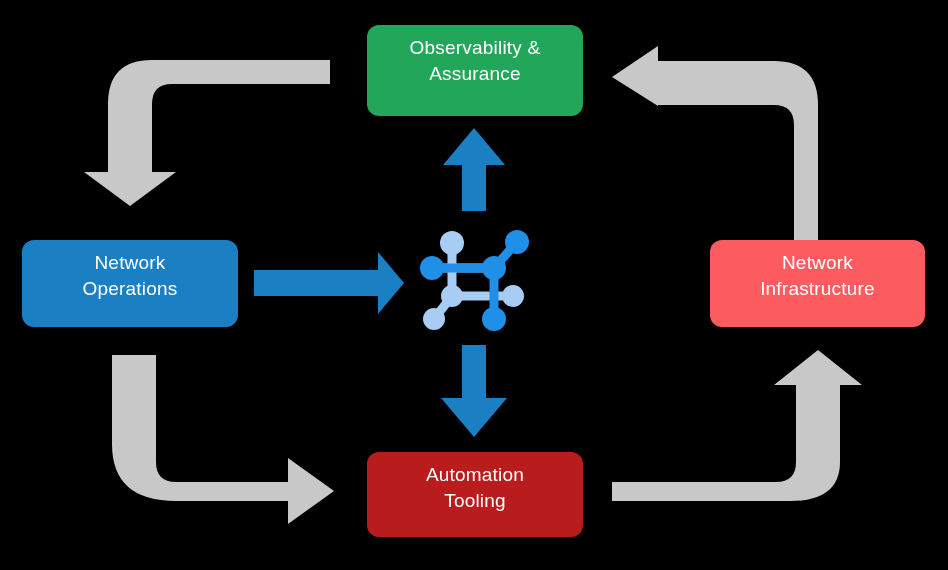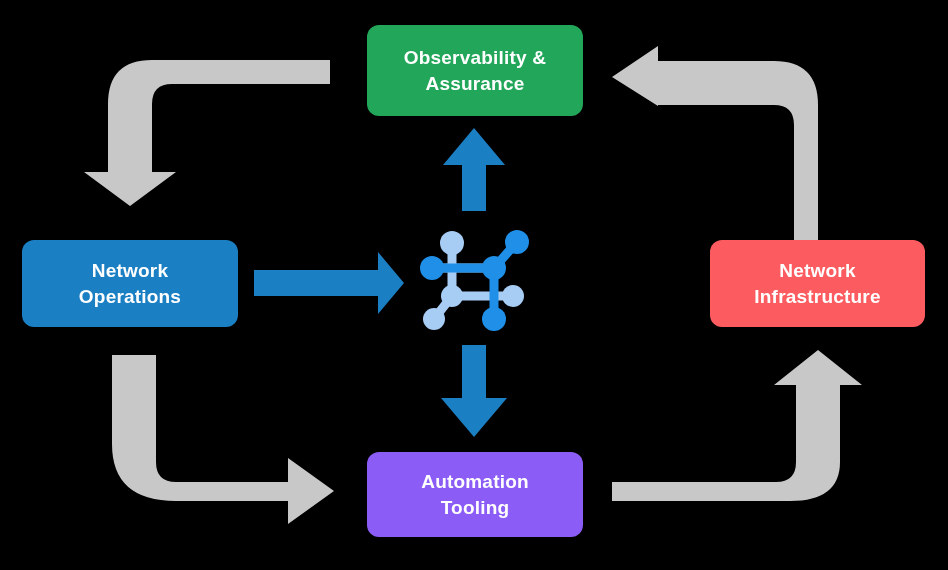--- a/index.html
+++ b/index.html
@@ -18,30 +18,29 @@
     position: absolute;
     left: 0; top: 0;
     width: 948px;
     height: 570px;
     background: #000000;
   }
   .node-box {
     position: absolute;
     border-radius: 12px;
     display: flex;
-    align-items: center;
     justify-content: center;
     text-align: center;
     color: #ffffff;
     font-size: 19px;
     line-height: 1.35;
-    font-weight: 700;
+    font-weight: 400;
     letter-spacing: 0.2px;
     box-sizing: border-box;
-    padding: 23px 10px;
+    padding: 10px 10px;
   }
   .node-label {
     white-space: pre-line;
     display: block;
   }
   #box-observability {
     left: 367px; top: 25px;
     width: 216px; height: 91px;
     background: #22a75a;
   }
@@ -51,21 +50,21 @@
     background: #1b7fc4;
   }
   #box-network-infrastructure {
     left: 710px; top: 240px;
     width: 215px; height: 87px;
     background: #fc5c60;
   }
   #box-automation-tooling {
     left: 367px; top: 452px;
     width: 216px; height: 85px;
-    background: #8b5cf6;
+    background: #b91c1c;
   }
   #svg-layer {
     position: absolute;
     left: 0; top: 0;
     width: 948px;
     height: 570px;
     pointer-events: none;
   }
   #center-icon {
     position: absolute;

